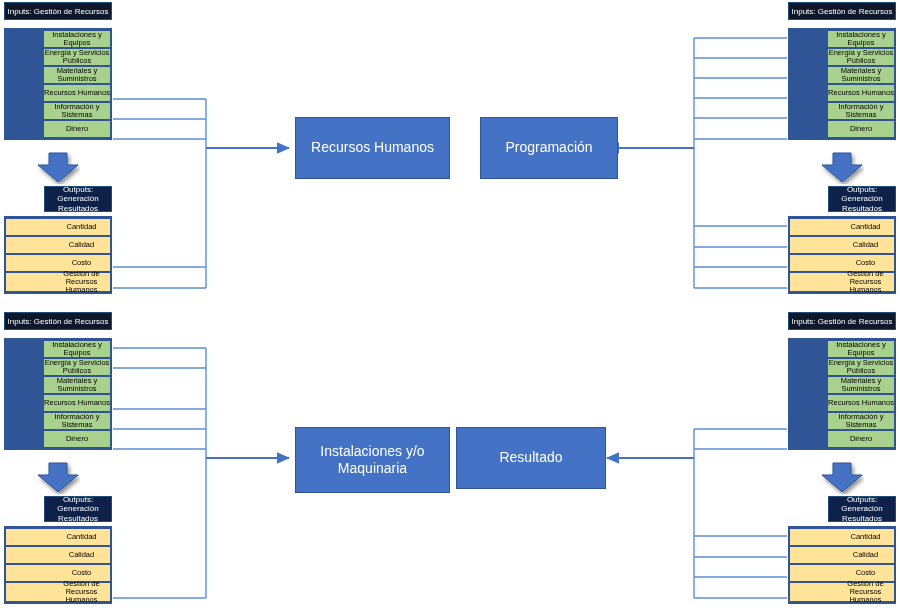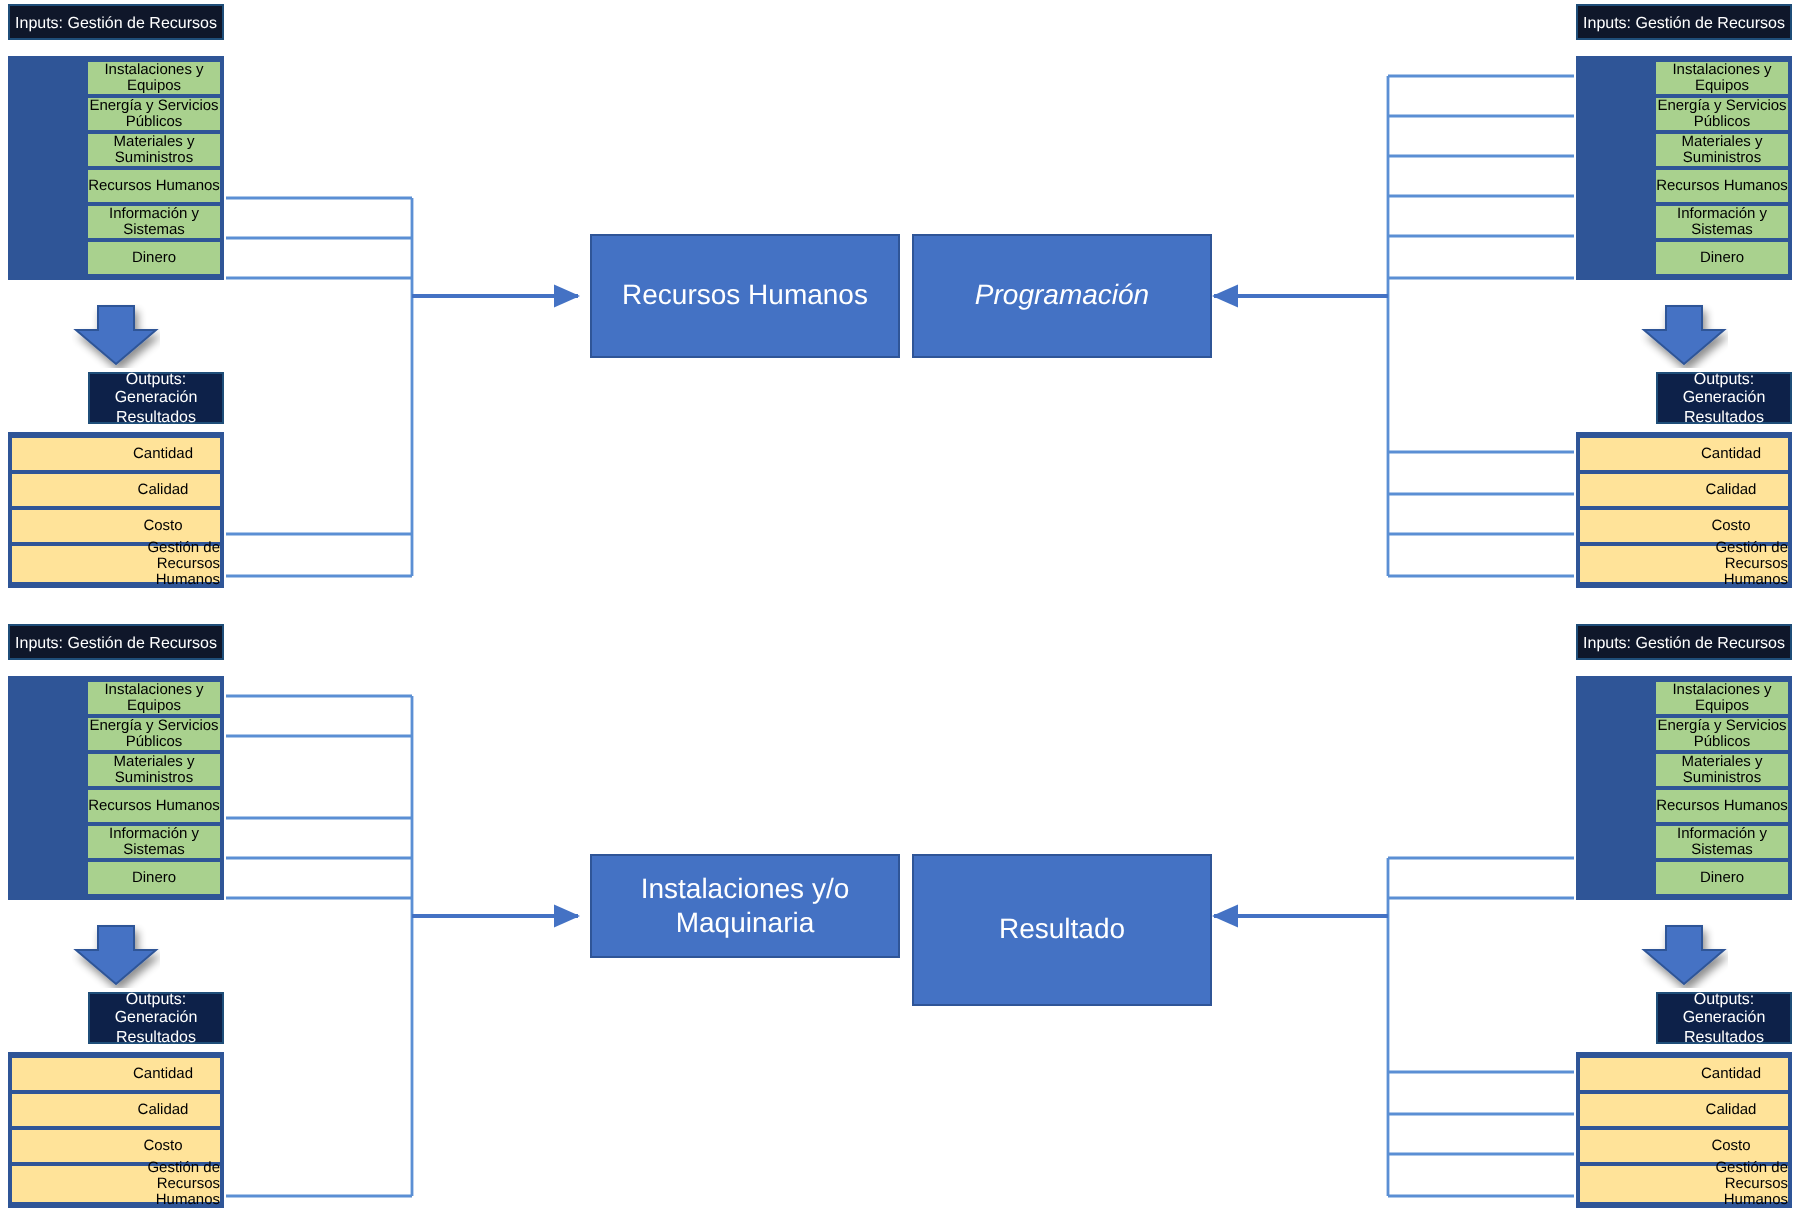--- a/index.html
+++ b/index.html
@@ -63,21 +63,21 @@
     display: flex;
     align-items: center;
     justify-content: center;
     text-align: center;
     line-height: 1.05;
     border-top: 1px solid #2F5597;
     border-bottom: 1px solid #2F5597;
   }
   .item.green { background: #A9D18E; }
   .item.yellow { background: #FFE399; padding-left: 47px; }
-  .item.tall { height: 20px; text-align: right; }
+  .item.tall { height: 20px; }
 
   
   .down-arrow {
     position: absolute;
     width: 44px;
     height: 32px;
   }
 
   
   .proc-box {
@@ -275,17 +275,17 @@
   <div class="stack" style="margin-top:4px;">
     <div class="item yellow">Cantidad</div>
     <div class="item yellow">Calidad</div>
     <div class="item yellow">Costo</div>
     <div class="item yellow tall">Gestión de Recursos Humanos</div>
   </div>
 </div>
 
 <div class="proc-box" style="left:295px; top:117px; width:155px; height:62px;">Recursos Humanos</div>
 
-<div class="proc-box" style="left:456px; top:117px; width:150px; height:62px;font-style:italic;">Programación</div>
-
-<div class="proc-box" style="left:295px; top:427px; width:155px; height:52px;">Instalaciones y/o Maquinaria</div>
-
-<div class="proc-box" style="left:456px; top:427px; width:150px; height:76px;">Resultado</div>
+<div class="proc-box" style="left:480px; top:117px; width:138px; height:62px;">Programación</div>
+
+<div class="proc-box" style="left:295px; top:427px; width:155px; height:66px;">Instalaciones y/o Maquinaria</div>
+
+<div class="proc-box" style="left:456px; top:427px; width:150px; height:62px;">Resultado</div>
 
 </body></html>

